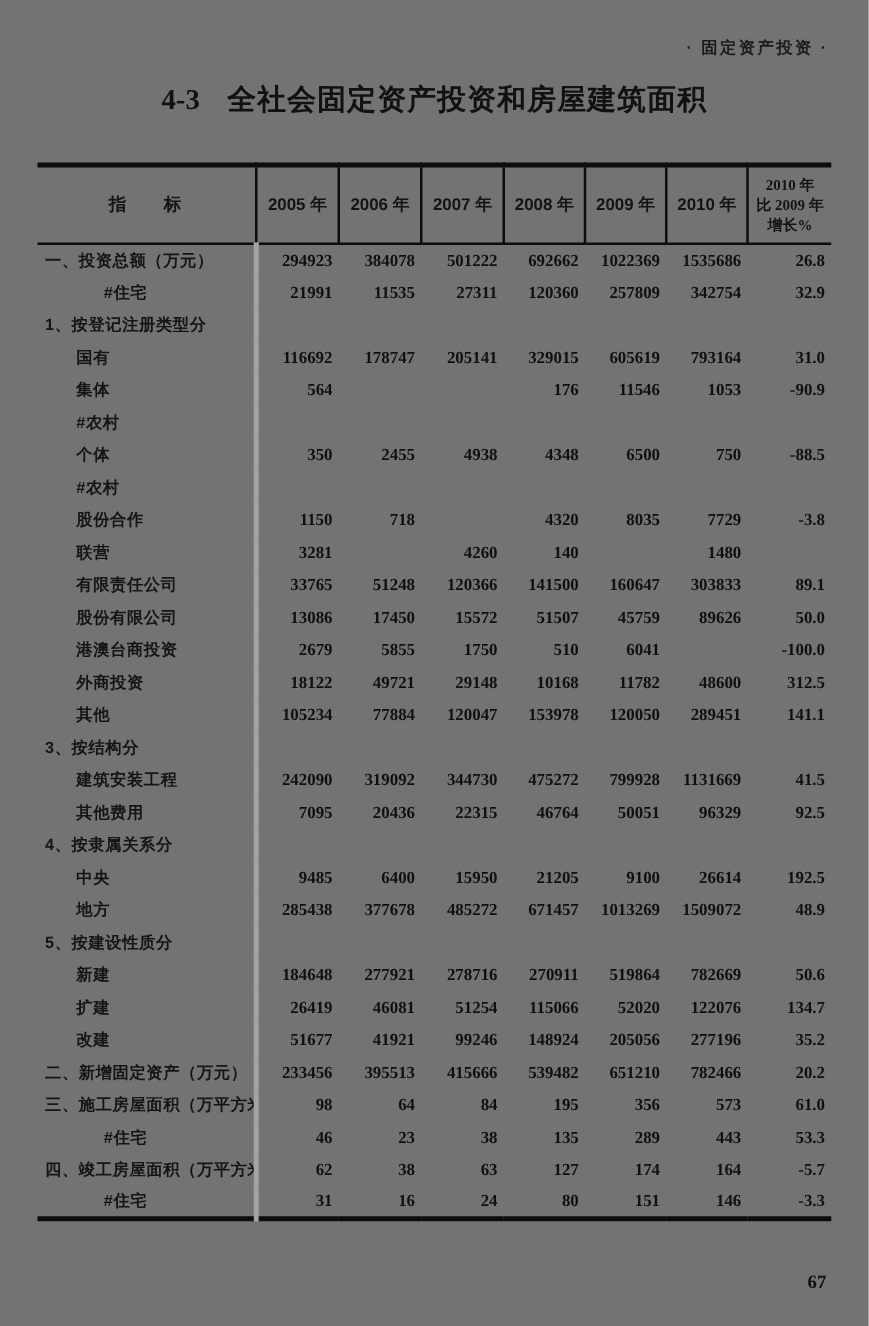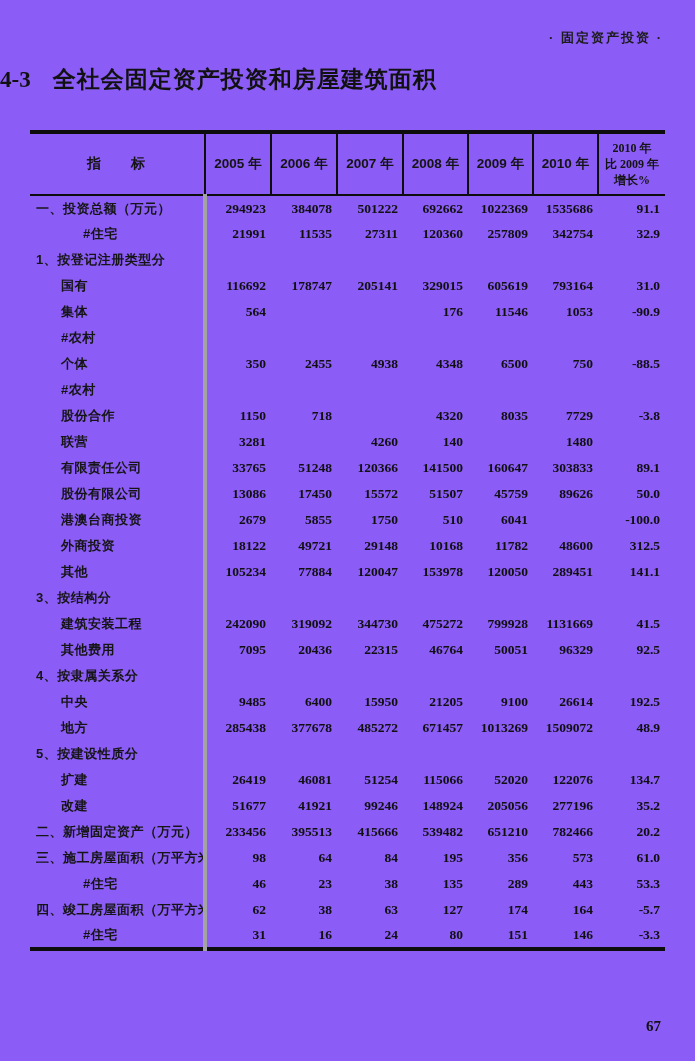--- a/index.html
+++ b/index.html
@@ -2,38 +2,39 @@
 <html><head>
 <meta charset="utf-8">
 <style>
   * { margin: 0; padding: 0; box-sizing: border-box; }
   html, body { background: #e8e8e8; }
   body { font-family: "Liberation Sans", sans-serif; }
   .page {
     position: relative;
     width: 695px;
     height: 1061px;
-    background: #8b5cf6;
+    background: #737373;
     color: #161616;
     overflow: hidden;
   }
   .running-head {
     position: absolute;
     top: 29px;
     right: 32px;
     font-size: 13px;
     font-weight: 700;
     letter-spacing: 2px;
     color: #1c1c1c;
   }
   .title {
     position: absolute;
     top: 64px;
     left: 0;
     width: 100%;
+    text-align: center;
     font-size: 23px;
     font-weight: 700;
     color: #111;
     letter-spacing: 1px;
   }
   .title .title-no {
     font-family: "Liberation Serif", serif;
     font-weight: 700;
     margin-right: 22px;
     letter-spacing: 0;
@@ -144,21 +145,21 @@
     </thead>
     <tbody>
         <tr>
           <td class="lbl indent-0">一、投资总额（万元）</td>
           <td class="num">294923</td>
           <td class="num">384078</td>
           <td class="num">501222</td>
           <td class="num">692662</td>
           <td class="num">1022369</td>
           <td class="num">1535686</td>
-          <td class="num">91.1</td>
+          <td class="num">26.8</td>
         </tr>
         <tr>
           <td class="lbl indent-2">#住宅</td>
           <td class="num">21991</td>
           <td class="num">11535</td>
           <td class="num">27311</td>
           <td class="num">120360</td>
           <td class="num">257809</td>
           <td class="num">342754</td>
           <td class="num">32.9</td>
@@ -357,20 +358,30 @@
           <td class="lbl indent-0">5、按建设性质分</td>
           <td class="num"></td>
           <td class="num"></td>
           <td class="num"></td>
           <td class="num"></td>
           <td class="num"></td>
           <td class="num"></td>
           <td class="num"></td>
         </tr>
         <tr>
+          <td class="lbl indent-1">新建</td>
+          <td class="num">184648</td>
+          <td class="num">277921</td>
+          <td class="num">278716</td>
+          <td class="num">270911</td>
+          <td class="num">519864</td>
+          <td class="num">782669</td>
+          <td class="num">50.6</td>
+        </tr>
+        <tr>
           <td class="lbl indent-1">扩建</td>
           <td class="num">26419</td>
           <td class="num">46081</td>
           <td class="num">51254</td>
           <td class="num">115066</td>
           <td class="num">52020</td>
           <td class="num">122076</td>
           <td class="num">134.7</td>
         </tr>
         <tr>

